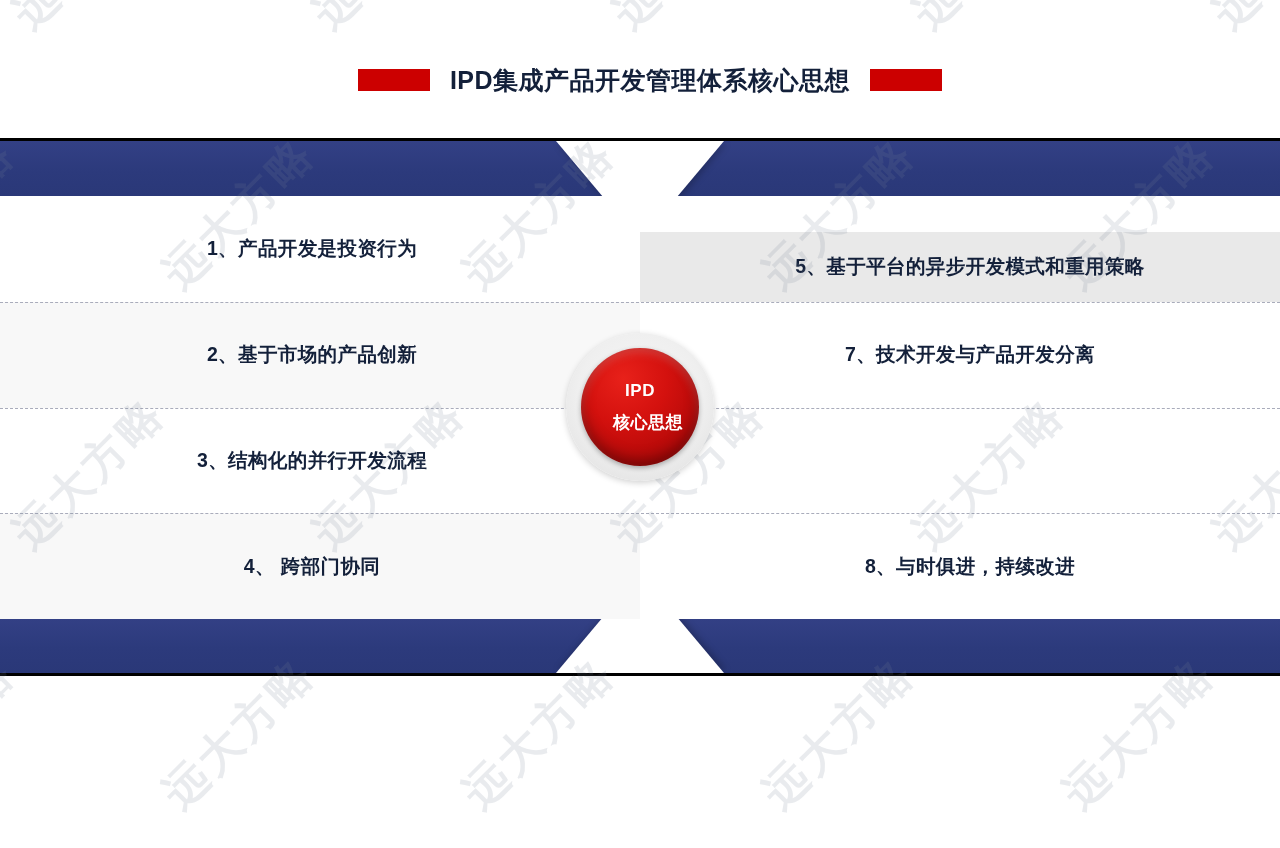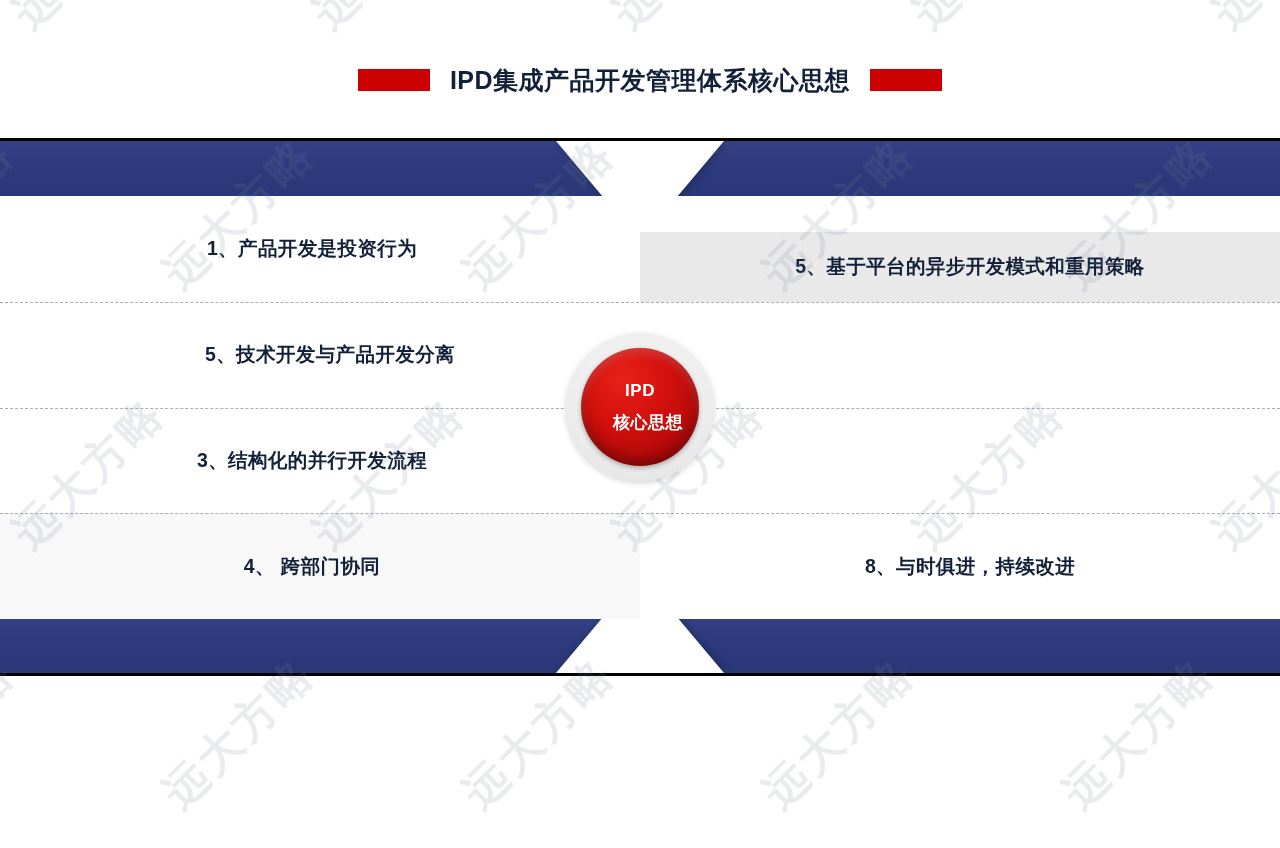--- a/index.html
+++ b/index.html
@@ -245,22 +245,25 @@
       <div class="row">
         <div class="cell left plain">
           <span class="cell-label">1、产品开发是投资行为</span>
         </div>
         <div class="cell right tint">
           <span class="cell-label">5、基于平台的异步开发模式和重用策略</span>
         </div>
       </div>
 
       <div class="row">
+        <div class="cell left tintlt">
+          <span class="cell-label">2、基于市场的产品创新</span>
+        </div>
         <div class="cell right plain">
-          <span class="cell-label">5、技术开发与产品开发分离</span>
+          <span class="cell-label">7、技术开发与产品开发分离</span>
         </div>
       </div>
 
       <div class="row">
         <div class="cell left plain">
           <span class="cell-label">3、结构化的并行开发流程</span>
         </div>
       </div>
 
       <div class="row">

